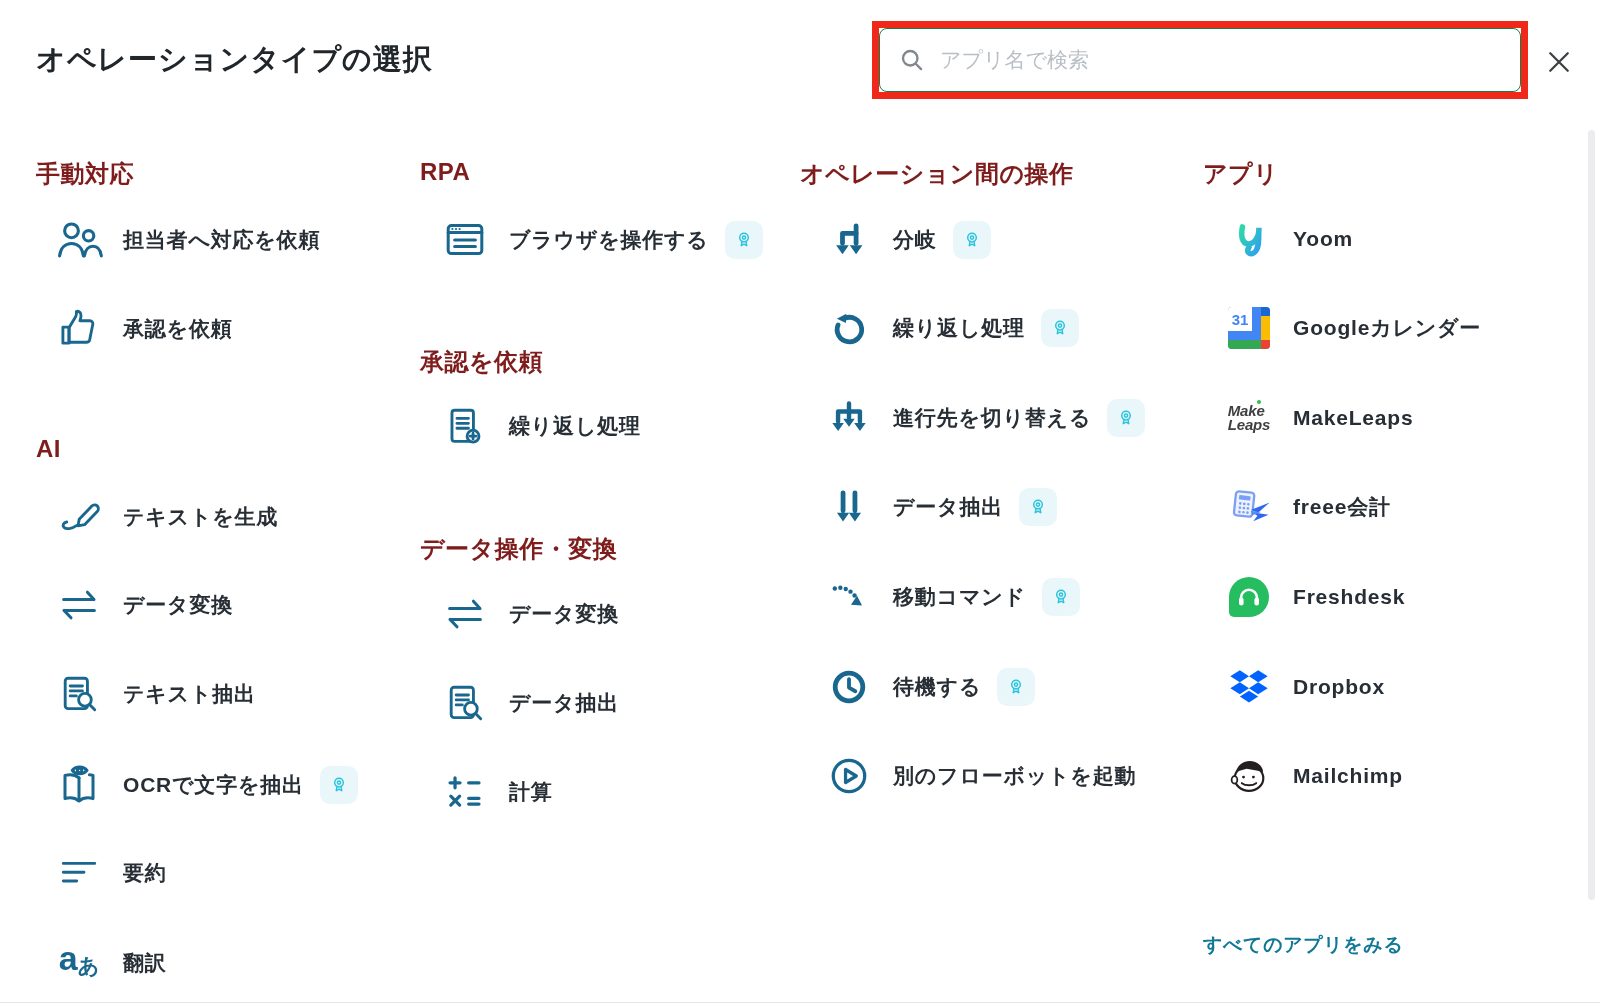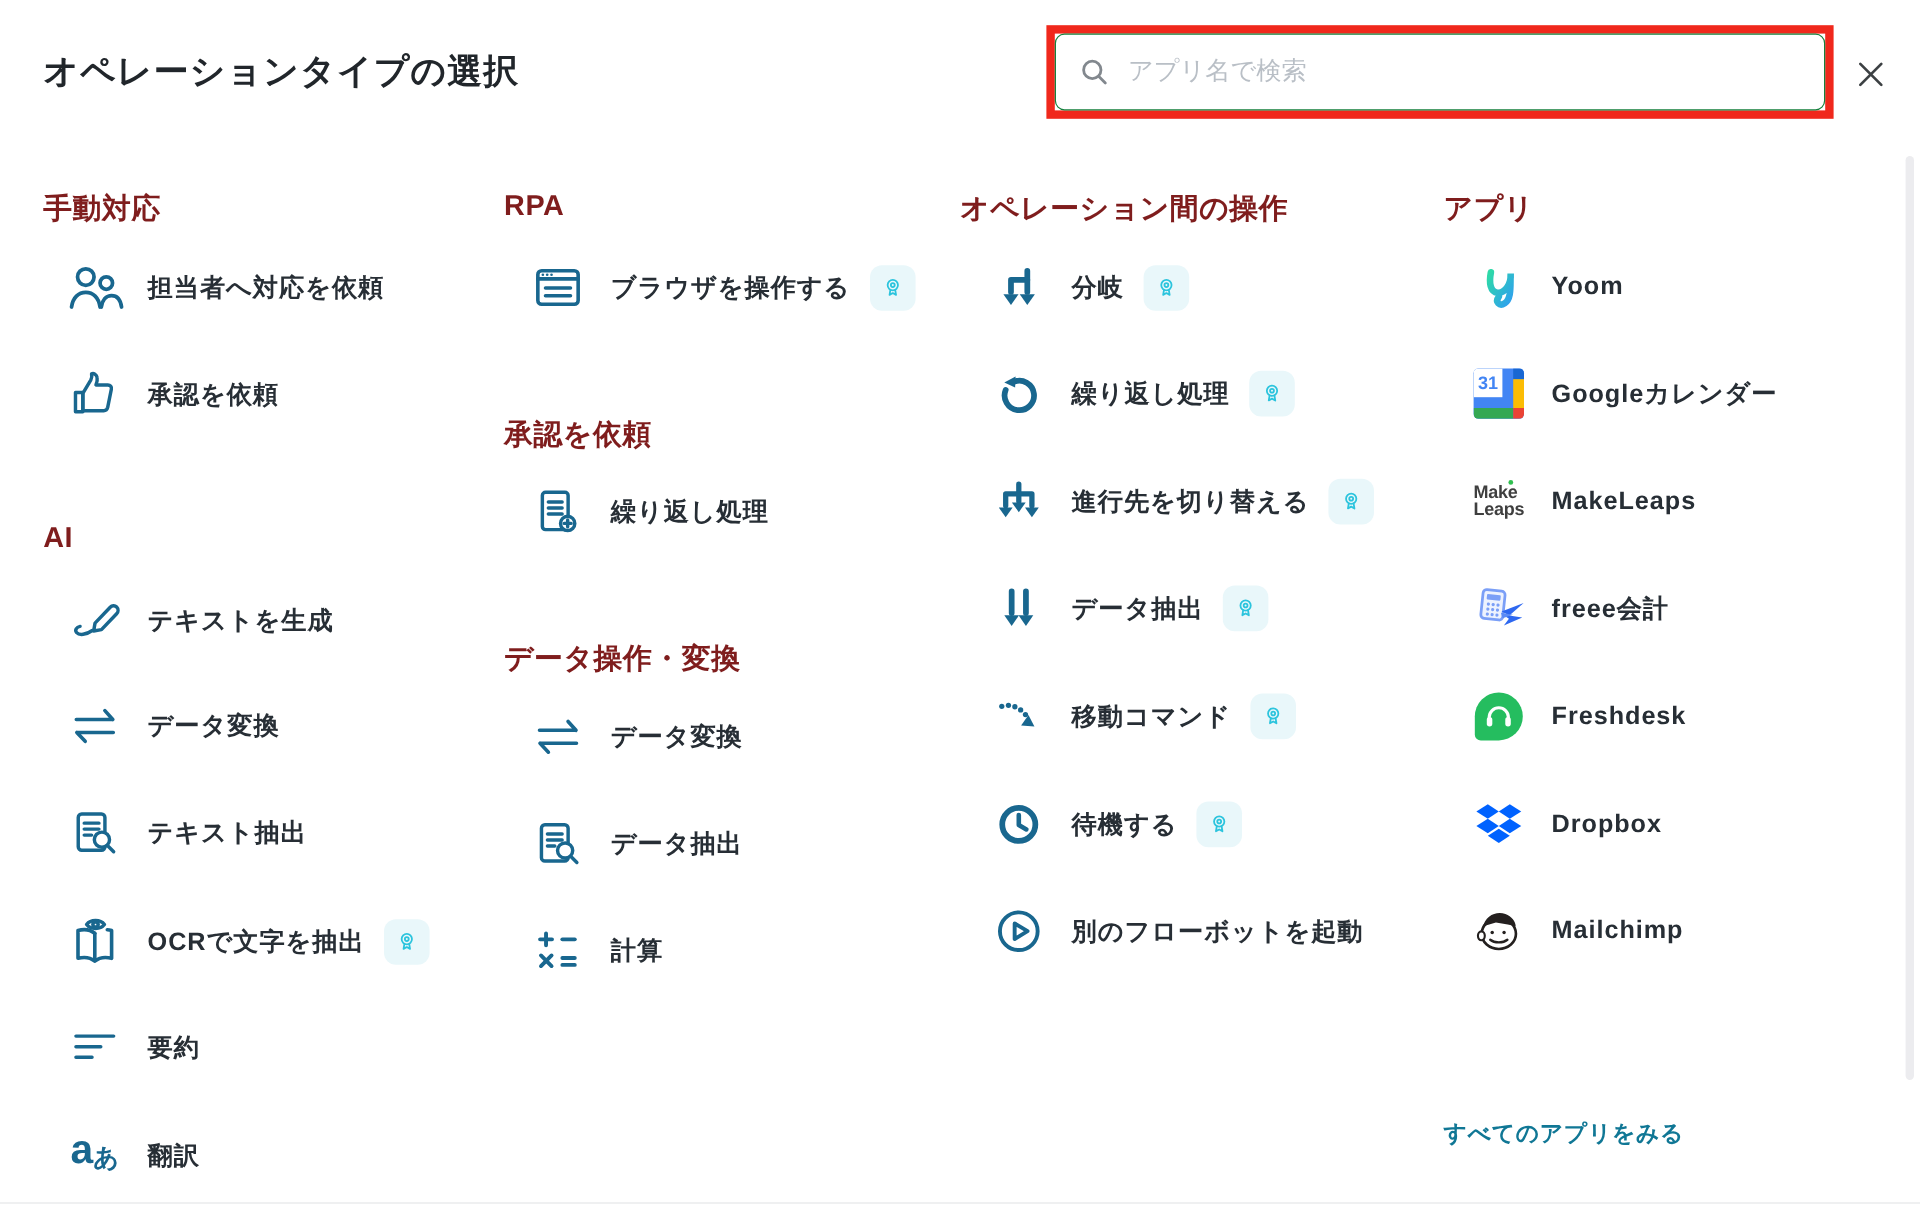--- a/index.html
+++ b/index.html
@@ -45,21 +45,21 @@
   .gcal{width:42px;height:42px;border-radius:4px;position:relative;overflow:hidden;background:#4285f4;}
   .gcal i{position:absolute;display:block;}
   .gcal .dk{right:0;top:0;width:9px;height:9px;background:#1967d2;}
   .gcal .yw{right:0;top:9px;width:9px;height:24px;background:#fbbc04;}
   .gcal .gr{left:0;bottom:0;width:33px;height:9px;background:#34a853;}
   .gcal .rd{right:0;bottom:0;width:9px;height:9px;background:#ea4335;}
   .gcal .wh{left:9px;top:9px;width:24px;height:24px;background:#fff;display:flex;align-items:center;justify-content:center;
     font-size:15px;font-weight:700;color:#4285f4;}
 
   .ml{position:relative;display:flex;flex-direction:column;align-items:flex-start;font-size:15px;font-weight:700;
-    line-height:.95;color:#3f3f3f;letter-spacing:-.2px;}
+    line-height:.95;color:#3f3f3f;letter-spacing:-.2px;font-style:italic;}
   .ml i{position:absolute;top:-4px;left:29px;width:4px;height:4px;border-radius:50%;background:#2fbf4f;}
 
   .fd{width:40px;height:40px;background:#25bd5f;border-radius:20px 20px 20px 5px;display:flex;align-items:center;justify-content:center;}
 
   .scrollbar{position:absolute;left:1588px;top:130px;width:7px;height:770px;background:#ececef;border-radius:4px;}
   .bottom-line{position:absolute;left:0;top:1002px;width:1600px;height:1px;background:#e4e6e8;}
 </style>
 </head>
 <body>
 

